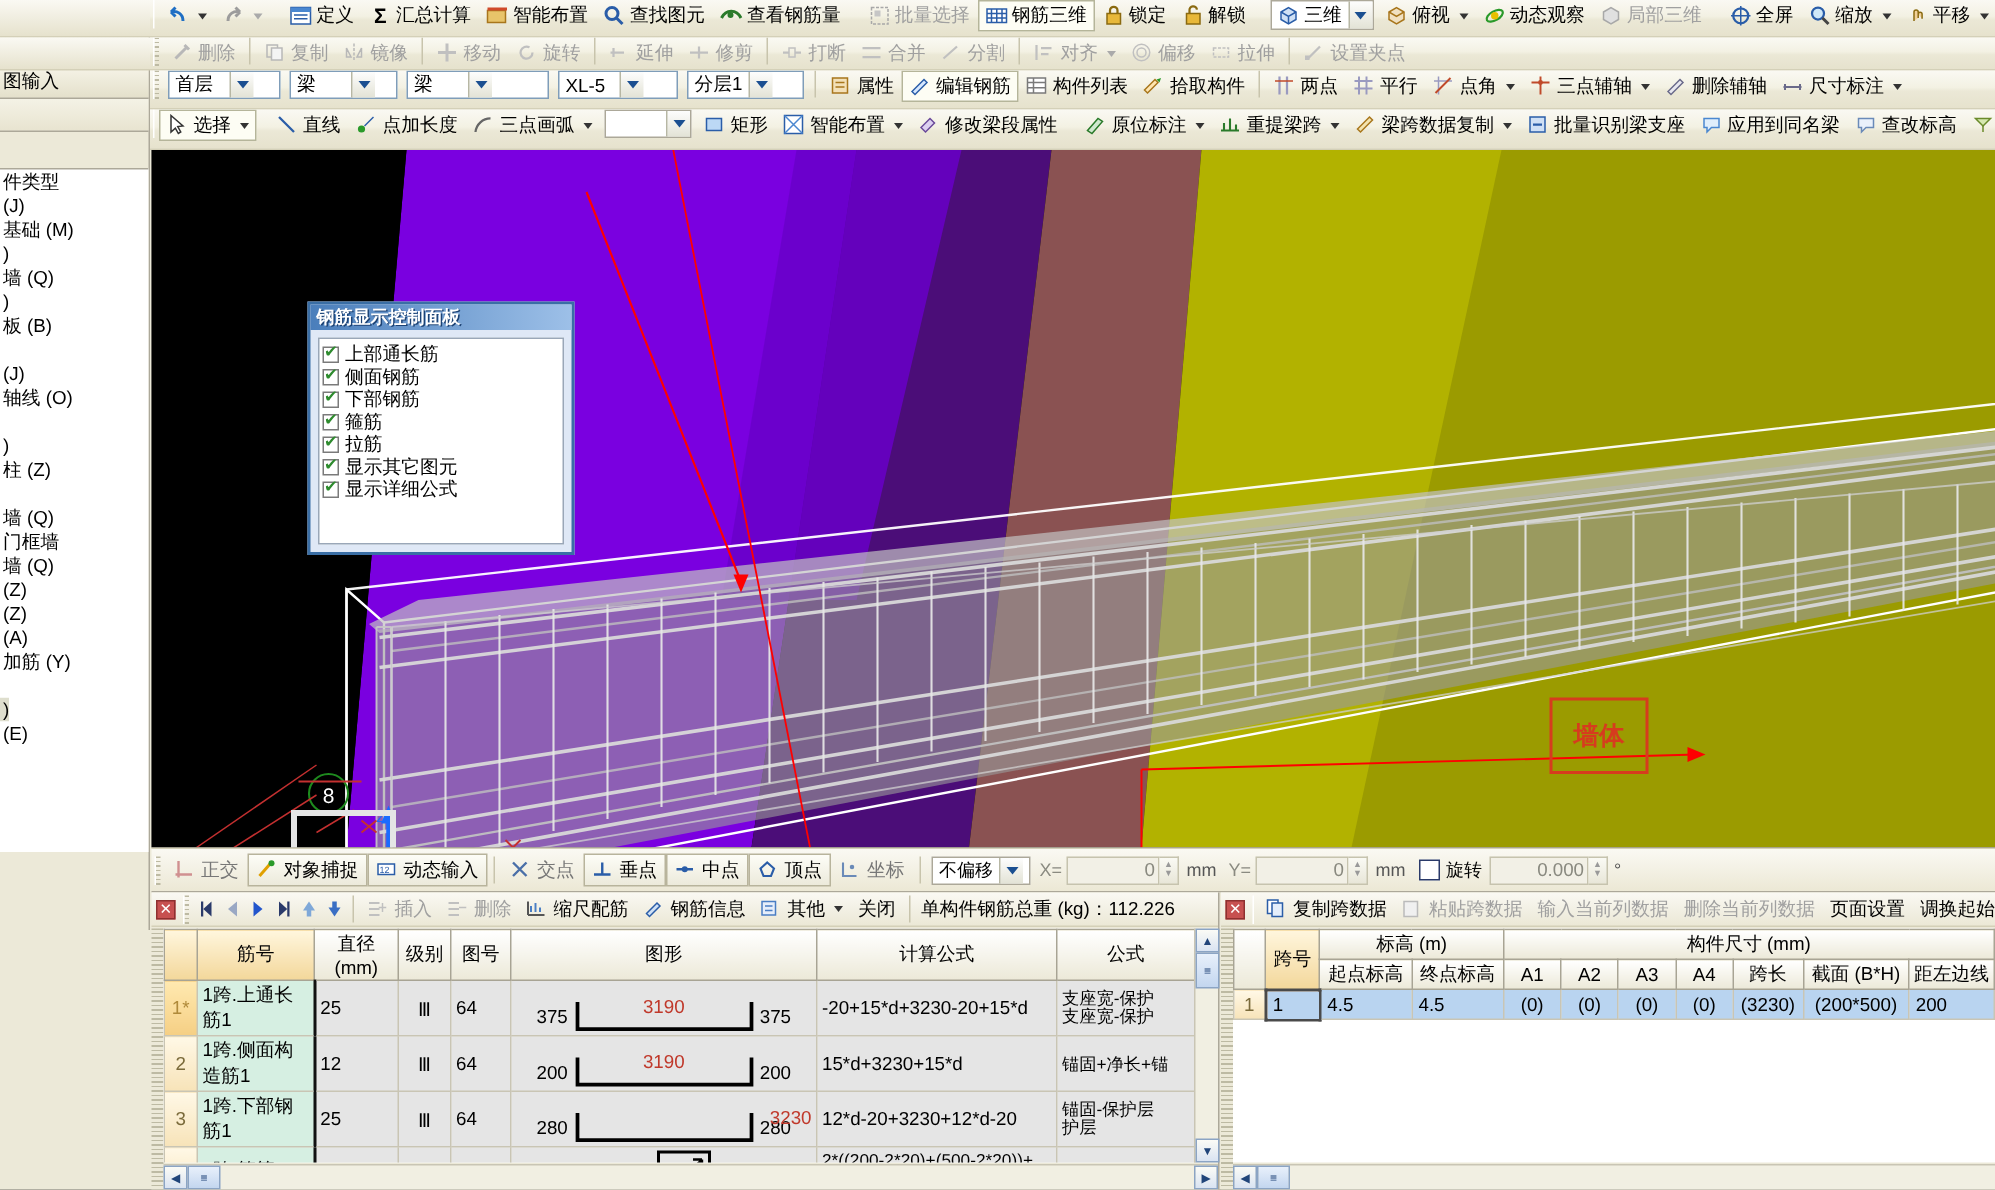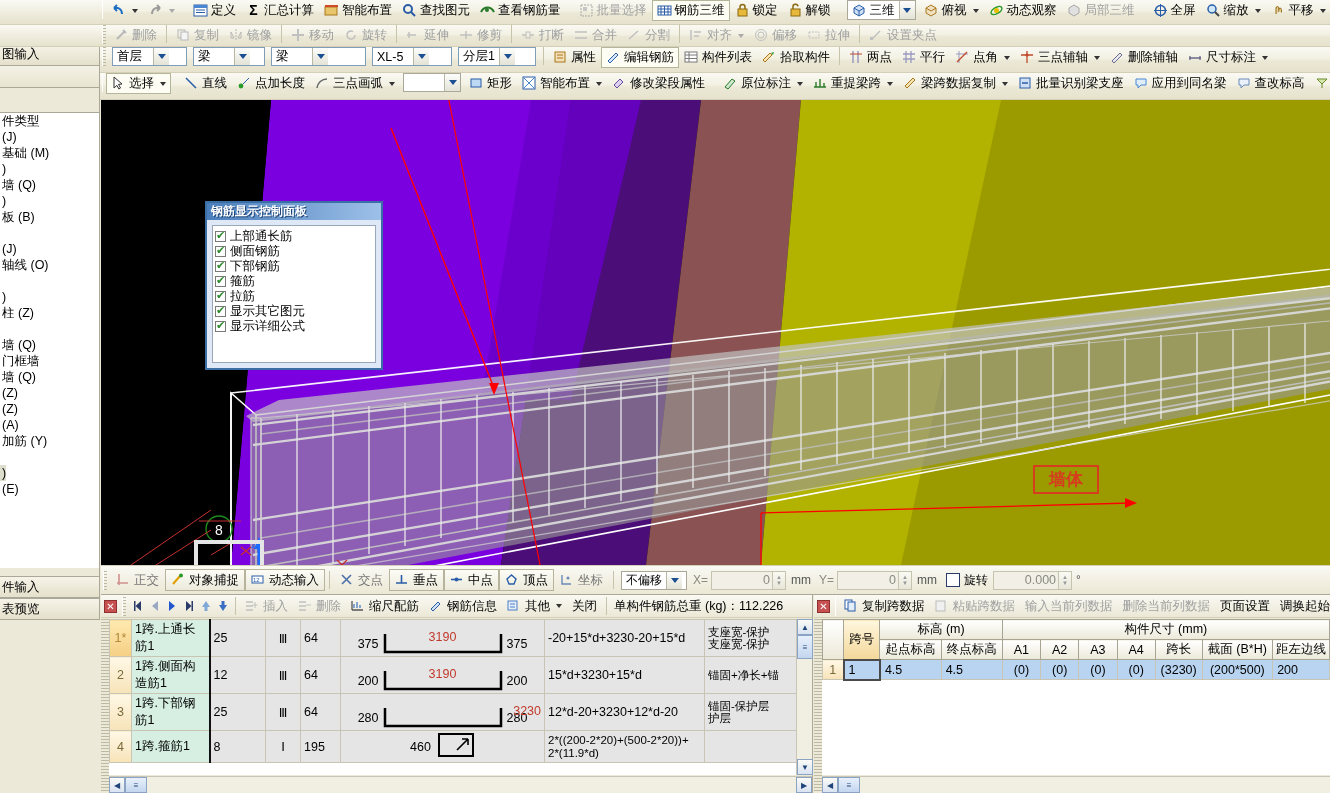--- a/index.html
+++ b/index.html
@@ -266,28 +266,20 @@
       <div class="tree-row">墙 (Q)</div>
       <div class="tree-row">门框墙</div>
       <div class="tree-row">墙 (Q)</div>
       <div class="tree-row">(Z)</div>
       <div class="tree-row">(Z)</div>
       <div class="tree-row">(A)</div>
       <div class="tree-row">加筋 (Y)</div>
       <div class="tree-row"></div>
       <div class="tree-row" style="padding-left:0"><span class="tree-row selrow">)</span></div>
       <div class="tree-row">(E)</div>
-    </div>
-    <div id="sb-bottom">
-      <div class="sb-tab">
-        <span>件输入</span>
-      </div>
-      <div class="sb-tab">
-        <span>表预览</span>
-      </div>
     </div>
   </div>
 
   <div id="tb-main-left" class="tb"></div>
   <div id="tb-main" class="tb">
     <span class="grip"></span>
     <div class="tbi">
       <span class="ico"><svg width="15" height="15" viewBox="0 0 15 15">
             <path d="M11 11 C11 6 7 4 3 5 M3 5 l3-3 M3 5 l3 3" stroke="#1f6fc4" stroke-width="2" fill="none"></path>
           </svg></span>
@@ -825,21 +817,21 @@
       <polygon points="1036,403 1024,398 1024,408" fill="#ff0000"></polygon>
 
       <path d="M0,500 L110,430" stroke="#c43030" stroke-width="1" fill="none"></path>
       <path d="M30,465 L110,410" stroke="#c43030" stroke-width="1" fill="none"></path>
       <path d="M110,455 L135,440" stroke="#c43030" stroke-width="1" fill="none"></path>
       <path d="M140,455 L150,447 M140,447 L150,455" stroke="#c43030" stroke-width="1.3"></path>
       <path d="M236,460 L246,470 M236,470 L246,460" stroke="#c43030" stroke-width="1.3"></path>
       <path d="M1278,248 L1284,254" stroke="#ffffff"></path>
     </svg>
 
-    <div style="position:absolute; left:932px; top:365px; border:2px solid #d63c1e; padding:1px 14px; background:transparent;">
+    <div style="position:absolute; left:932px; top:365px; border:2px solid #d63c1e; padding:12px 14px; background:transparent;">
       <span style="color:#d63c1e; font-size:17px; font-weight:bold;">墙体</span>
     </div>
     <div style="position:absolute; left:93px; top:440px; border:4px solid #e5e5e5; padding:22px 14px; background:transparent;">
       <span style="color:#d63c1e; font-size:17px; font-weight:bold;">悬挑</span>
     </div>
 
     <div id="rebar-panel">
       <div class="title">钢筋显示控制面板</div>
       <div class="body">
         <div class="chk-row">
@@ -1040,20 +1032,30 @@
             <col style="width:22px">
               <col style="width:78px">
               <col style="width:56px">
             <col style="width:35px">
               <col style="width:40px">
               <col style="width:204px">
             <col style="width:160px">
               <col style="width:92px">
           </colgroup>
           <tbody>
+              <tr>
+            <th class="rowhdr"></th>
+            <th class="rowhdr">筋号</th>
+            <th>直径 (mm)</th>
+            <th>级别</th>
+            <th>图号</th>
+            <th>图形</th>
+            <th>计算公式</th>
+            <th>公式</th>
+          </tr>
 
           <tr>
             <td class="rowno cur">1*</td>
             <td class="name">1跨.上通长筋1</td>
             <td>25</td>
             <td style="text-align:center">Ⅲ</td>
             <td>64</td>
             <td>
               <div class="shape-cell">
                 <span>375</span>

